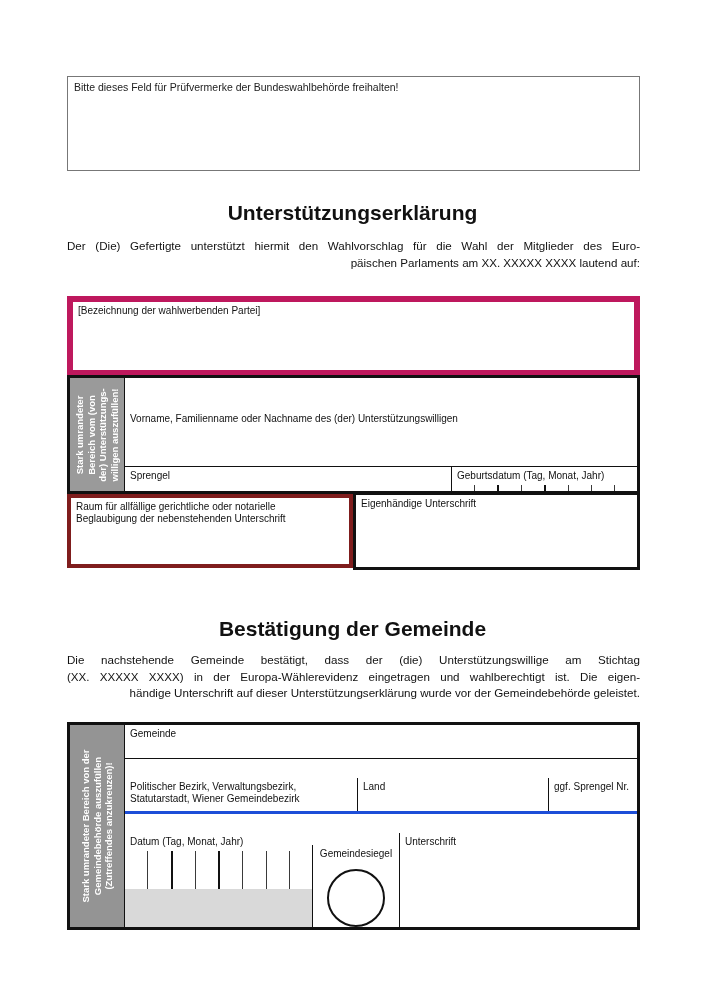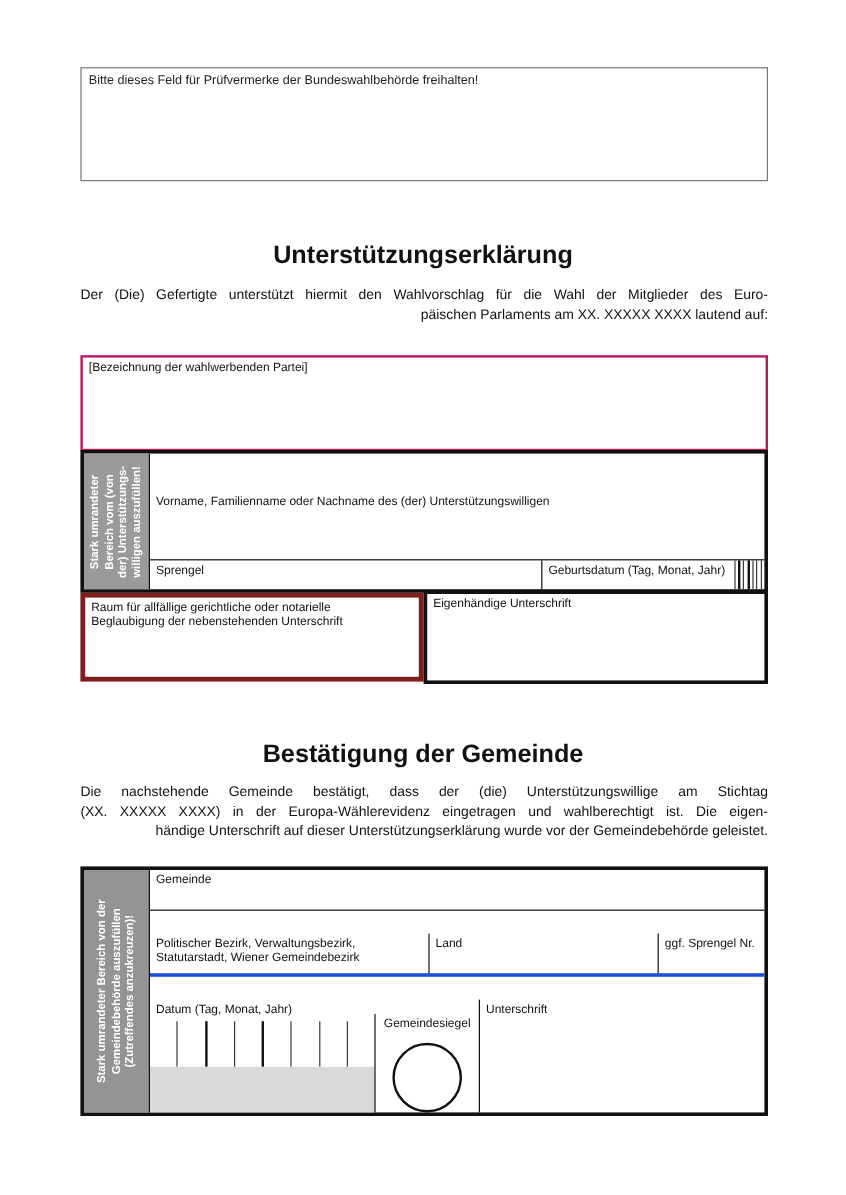--- a/index.html
+++ b/index.html
@@ -4,42 +4,42 @@
 <style>
   * { margin:0; padding:0; box-sizing:border-box; }
   html,body { background:#fff; }
   #page {
     position:relative; width:705px; height:996px; background:#ffffff;
     font-family:"Liberation Sans", sans-serif; color:#1a1a1a; overflow:hidden;
   }
 
   
   .pruef-box {
-    position:absolute; left:67px; top:56px; width:573px; height:95px;
+    position:absolute; left:67px; top:76px; width:573px; height:95px;
     border:1px solid #777; background:#fff;
   }
   .box-label { font-size:10.5px; line-height:13px; padding:4px 6px; color:#222; }
 
   
   .big-title {
     position:absolute; left:0; width:705px; text-align:center;
     font-size:21px; font-weight:bold; color:#111; letter-spacing:0;
   }
   #title-declaration { top:201px; }
   #title-confirmation { top:617px; }
 
   
   .para { position:absolute; left:67px; width:573px; font-size:11.6px; line-height:16.5px; color:#111; }
   #para-declaration { top:238px; }
   #para-confirmation { top:652px; }
   .jline { text-align:justify; text-align-last:justify; }
   .lline { text-align:right; }
 
   
-  .party-box { position:absolute; left:67px; top:296px; width:573px; height:80px; border:2px solid #be185d; }
+  .party-box { position:absolute; left:67px; top:296px; width:573px; height:80px; border:6px solid #be185d; }
   .field-label { font-size:10px; line-height:12px; padding:3px 5px; color:#111; }
 
   
   .table1 {
     position:absolute; left:67px; top:375px; width:573px; height:119px;
     border:3px solid #111; display:flex; background:#fff;
   }
   .sidebar { position:relative; flex:0 0 55px; border-right:1px solid #111; }
   .sidebar1 { background:#9a9a9a; }
   .sidebar2 { background:#949494; }
@@ -48,21 +48,21 @@
     transform:translate(-50%,-50%) rotate(-90deg);
     color:#fff; font-weight:bold; font-size:9.5px; line-height:11.5px;
     text-align:center; white-space:pre-line;
   }
   .rot1 { width:112px; }
   .rot2 { width:200px; }
   .t1-content { flex:1; display:flex; flex-direction:column;margin-top:32px; }
   .t1-rowA { height:57px; border-bottom:1px solid #111; }
   .t1-rowB { flex:1; display:flex; }
   .cell-wohnort { flex:1; }
-  .cell-geb { flex:0 0 186px; border-left:1px solid #111; display:flex; flex-direction:row; }
+  .cell-geb { flex:0 0 186px; border-left:1px solid #111; display:flex; flex-direction:column; }
   .ticks { flex:1; display:flex; }
   .ticks .tc { flex:1; border-right:1px solid #3a3a3a; }
   .ticks .tc:nth-child(2), .ticks .tc:nth-child(4) { border-right-width:2px; border-right-color:#111; }
   .ticks .tc:last-child { border-right:none; }
 
   
   .raum-box { position:absolute; left:67px; top:494px; width:286px; height:74px; border:4px solid #7f1d1d; }
   .raum-box .field-label { padding-right:30px; }
   .eigen-box { position:absolute; left:353px; top:492px; width:287px; height:78px; border:3px solid #111; }
 

